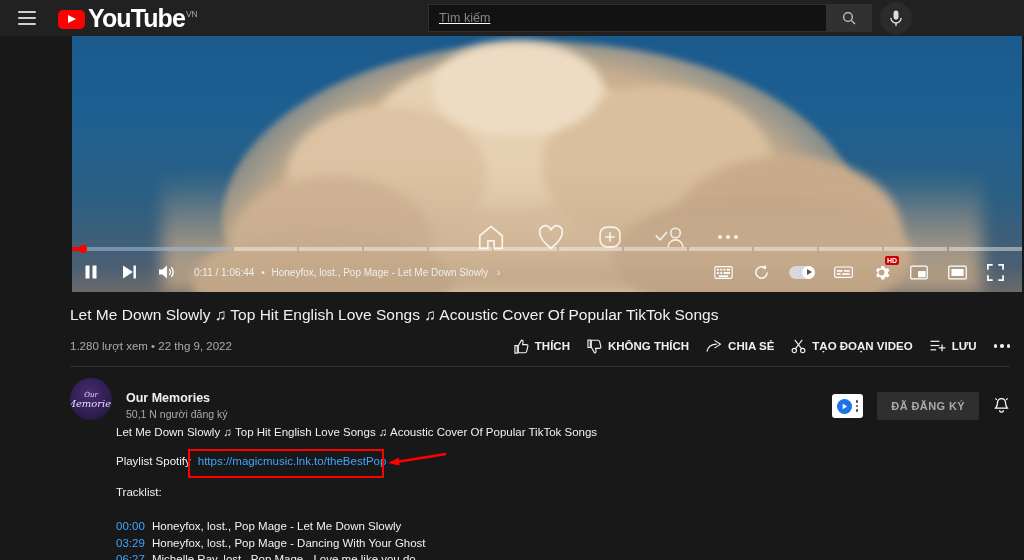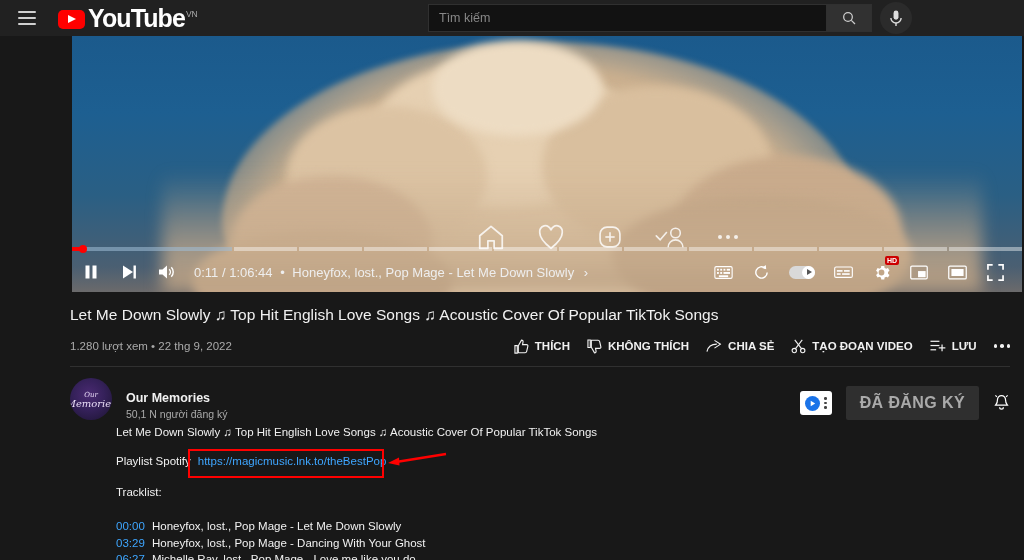--- a/index.html
+++ b/index.html
@@ -26,21 +26,21 @@
              border-left: 8px solid #fff; border-top: 4.5px solid transparent;
              border-bottom: 4.5px solid transparent; }
   .yt-word { color: #fff; font-size: 25px; font-weight: bold; letter-spacing: -0.9px;
              margin-left: 3px; line-height: 21px; }
   .yt-cc { color: #aaa; font-size: 8.5px; margin-left: 1px; margin-top: 1px; }
 
   .searchbox { position: absolute; left: 428px; top: 4px; width: 399px; height: 28px;
      background: #121212; border: 1px solid #303030; display: flex; align-items: center; }
   .searchbox input { width: 100%; height: 100%; background: transparent; border: none;
      outline: none; color: #fff; font-size: 12.5px; padding-left: 10px;
-     font-family: "Liberation Sans", sans-serif; }
+     font-family: "Liberation Sans", sans-serif; text-decoration: underline; }
   .searchbox input::placeholder { color: #878787; }
   .searchbtn { position: absolute; left: 827px; top: 4px; width: 45px; height: 28px;
      background: #313131; border: 1px solid #303030; border-left: none;
      display: flex; align-items: center; justify-content: center; cursor: pointer; }
   .micbtn { position: absolute; left: 880px; top: 2px; width: 32px; height: 32px;
      border-radius: 50%; background: #2b2b2b; display: flex; align-items: center;
      justify-content: center; cursor: pointer; }
 
   
   .player { position: absolute; left: 72px; top: 36px; width: 950px; height: 256px;
@@ -75,21 +75,21 @@
   .seg.lead { background: rgba(160,190,215,0.55); }
   .played { position: absolute; left: 0; top: 0; height: 4px; width: 9px; background: #ff0000; }
   .scrub { position: absolute; left: 7px; top: -2px; width: 8px; height: 8px;
      border-radius: 50%; background: #ff0000; }
 
   
   .ctrls { position: absolute; left: 0; bottom: 0; width: 950px; height: 40px;
      display: flex; align-items: center; }
   .cbtn { width: 38px; height: 40px; display: flex; align-items: center;
      justify-content: center; cursor: pointer; }
-  .timetext { color: #eee; font-size: 13px; margin-left: 8px; white-space: nowrap; }
+  .timetext { color: #eee; font-size: 10px; margin-left: 8px; white-space: nowrap; }
   .timetext .sep { margin: 0 4px; }
   .right-ctrls { margin-left: auto; display: flex; align-items: center;
      padding-right: 8px; }
   .autoplay { width: 26px; height: 13px; border-radius: 7px; background: #d9d9d9;
      position: relative; cursor: pointer; }
   .autoplay .knob { position: absolute; right: 0; top: 0; width: 13px; height: 13px;
      border-radius: 50%; background: #fff; display:flex; align-items:center; justify-content:center; }
   .autoplay .knob:after { content:""; border-left: 5px solid #555;
      border-top: 3px solid transparent; border-bottom: 3px solid transparent; margin-left:2px; }
   .hdbadge { position: absolute; top: 4px; right: 1px; background: #cc0000; color: #fff;
@@ -122,21 +122,21 @@
   .chaninfo { margin-left: 14px; padding-top: 1px; }
   .chname { color: #f1f1f1; font-size: 12.5px; font-weight: bold; cursor: pointer; }
   .chsubs { color: #aaa; font-size: 10.5px; margin-top: 3px; }
   .chan-right { margin-left: auto; display: flex; align-items: center; gap: 14px; padding-top: 2px; }
   .chip { background: #fff; border-radius: 3px; height: 24px; display: flex;
      align-items: center; padding: 0 5px; gap: 4px; cursor: pointer; }
   .chip .circ { width: 15px; height: 15px; border-radius: 50%; background: #1a73e8;
      display:flex; align-items:center; justify-content:center; }
   .chip .vdots { display: flex; flex-direction: column; gap: 2px; }
   .chip .vdots i { width: 2.5px; height: 2.5px; border-radius: 50%; background: #444; display:block; }
-  .subbtn { background: #2f2f2f; color: #aaa; font-size: 16px; font-weight: bold;
+  .subbtn { background: #2f2f2f; color: #aaa; font-size: 11px; font-weight: bold;
      letter-spacing: .4px; padding: 8px 14px; border-radius: 2px; cursor: pointer; }
 
   
   .desc { position: absolute; left: 116px; top: 424px; width: 830px;
      color: #f1f1f1; font-size: 11.5px; line-height: 17px; }
   .desc-line { margin-bottom: 12px; }
   .pl-row { display: flex; align-items: center; gap: 7px; margin-bottom: 14px; }
   .link { color: #3ea6ff; cursor: pointer; }
   .tl-head { margin-bottom: 17px; }
   .tl-item { line-height: 16.5px; }

